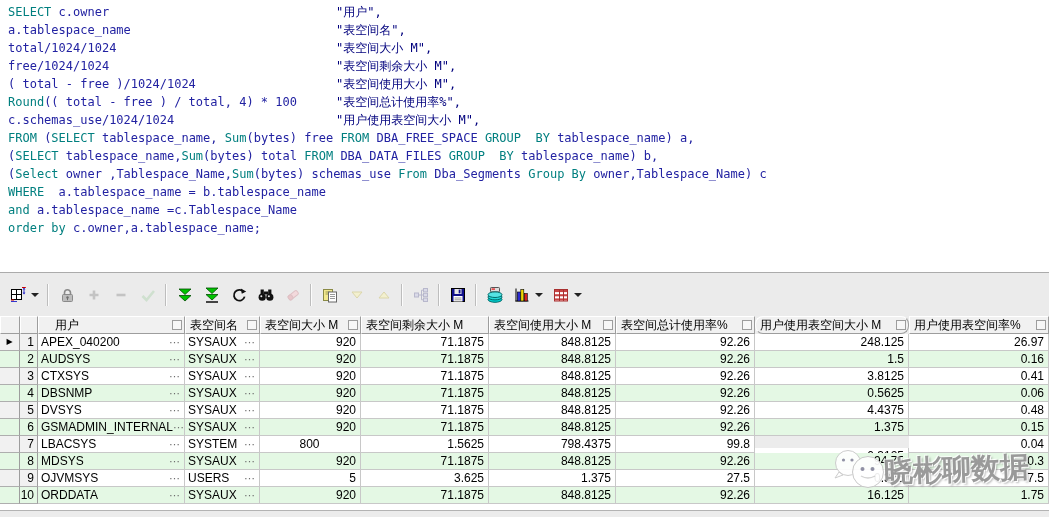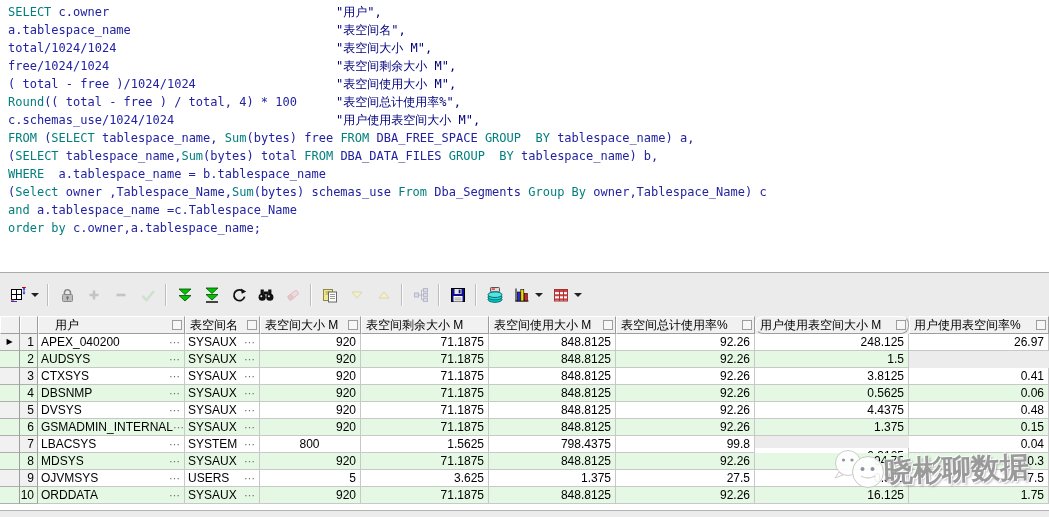--- a/index.html
+++ b/index.html
@@ -63,22 +63,22 @@
   <div class="code-area">
       <div class="code-line"><span class="code-text"><span class="kw">SELECT</span><span class="tx"> c.owner</span></span><span class="alias">"用户",</span></div>
       <div class="code-line"><span class="code-text"><span class="tx">a.tablespace_name</span></span><span class="alias">"表空间名",</span></div>
       <div class="code-line"><span class="code-text"><span class="tx">total/1024/1024</span></span><span class="alias">"表空间大小 M",</span></div>
       <div class="code-line"><span class="code-text"><span class="tx">free/1024/1024</span></span><span class="alias">"表空间剩余大小 M",</span></div>
       <div class="code-line"><span class="code-text"><span class="tx">( total - free )/1024/1024</span></span><span class="alias">"表空间使用大小 M",</span></div>
       <div class="code-line"><span class="code-text"><span class="kw">Round</span><span class="tx">(( total - free ) / total, 4) * 100</span></span><span class="alias">"表空间总计使用率%",</span></div>
       <div class="code-line"><span class="code-text"><span class="tx">c.schemas_use/1024/1024</span></span><span class="alias">"用户使用表空间大小 M",</span></div>
       <div class="code-line"><span class="code-text"><span class="kw">FROM</span><span class="tx"> (</span><span class="kw">SELECT</span><span class="tx"> tablespace_name, </span><span class="kw">Sum</span><span class="tx">(bytes) free </span><span class="kw">FROM</span><span class="tx"> DBA_FREE_SPACE </span><span class="kw">GROUP  BY</span><span class="tx"> tablespace_name) a,</span></span></div>
       <div class="code-line"><span class="code-text"><span class="tx">(</span><span class="kw">SELECT</span><span class="tx"> tablespace_name,</span><span class="kw">Sum</span><span class="tx">(bytes) total </span><span class="kw">FROM</span><span class="tx"> DBA_DATA_FILES </span><span class="kw">GROUP  BY</span><span class="tx"> tablespace_name) b,</span></span></div>
+      <div class="code-line"><span class="code-text"><span class="tx">(</span><span class="kw">Select</span><span class="tx"> owner ,Tablespace_Name,</span><span class="kw">Sum</span><span class="tx">(bytes) schemas_use </span><span class="kw">From</span><span class="tx"> Dba_Segments </span><span class="kw">Group By</span><span class="tx"> owner,Tablespace_Name) c</span></span></div>
       <div class="code-line"><span class="code-text"><span class="kw">WHERE</span><span class="tx">  a.tablespace_name = b.tablespace_name</span></span></div>
-      <div class="code-line"><span class="code-text"><span class="tx">(</span><span class="kw">Select</span><span class="tx"> owner ,Tablespace_Name,</span><span class="kw">Sum</span><span class="tx">(bytes) schemas_use </span><span class="kw">From</span><span class="tx"> Dba_Segments </span><span class="kw">Group By</span><span class="tx"> owner,Tablespace_Name) c</span></span></div>
       <div class="code-line"><span class="code-text"><span class="kw">and</span><span class="tx"> a.tablespace_name =c.Tablespace_Name</span></span></div>
       <div class="code-line"><span class="code-text"><span class="kw">order by</span><span class="tx"> c.owner,a.tablespace_name;</span></span></div>
     </div>
 
   <div class="toolbar-band">
     <div class="toolbar">
 
       <div class="tb-btn">
         <svg width="18" height="18" viewBox="0 0 18 18">
           <rect x="2.5" y="3.5" width="10" height="10" fill="#fff" stroke="#000"></rect>
@@ -329,20 +329,23 @@
             <span>71.1875</span>
           </div>
           <div class="g-cell num" style="width: 127px;">
             <span>848.8125</span>
           </div>
           <div class="g-cell num" style="width: 139px;">
             <span>92.26</span>
           </div>
           <div class="g-cell num" style="width: 154px;">
             <span>1.5</span>
+          </div>
+          <div class="g-cell num" style="width: 140px;">
+            <span>0.16</span>
           </div>
         </div>
         <div class="g-row">
           <div class="g-cell gcol ind" style="width: 20px;"></div>
           <div class="g-cell gcol num-col" style="width: 18px;">3</div>
           <div class="g-cell" style="width: 147px;">
             <span>CTXSYS</span>
             <span class="ell">⋯</span>
           </div>
           <div class="g-cell" style="width: 75px;">

